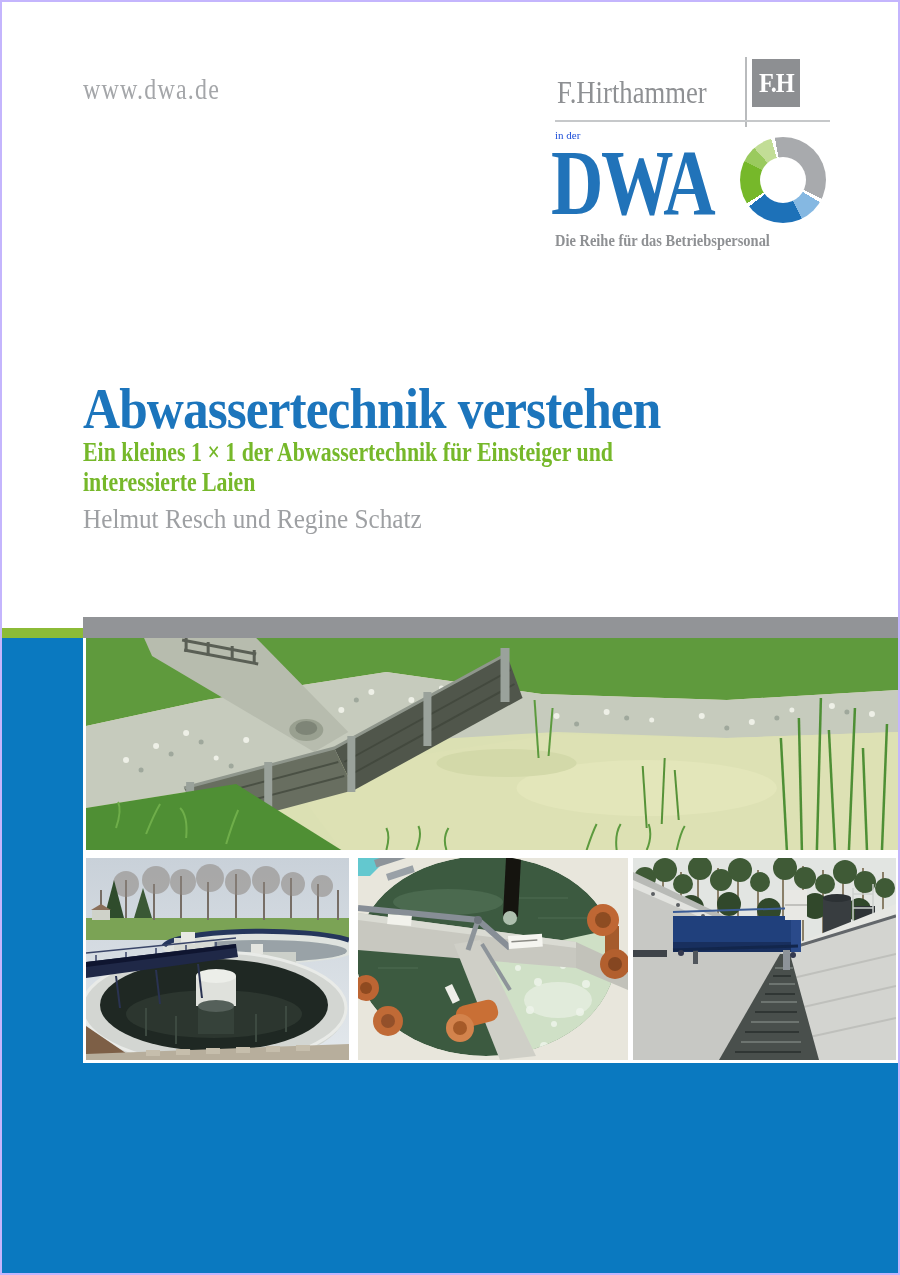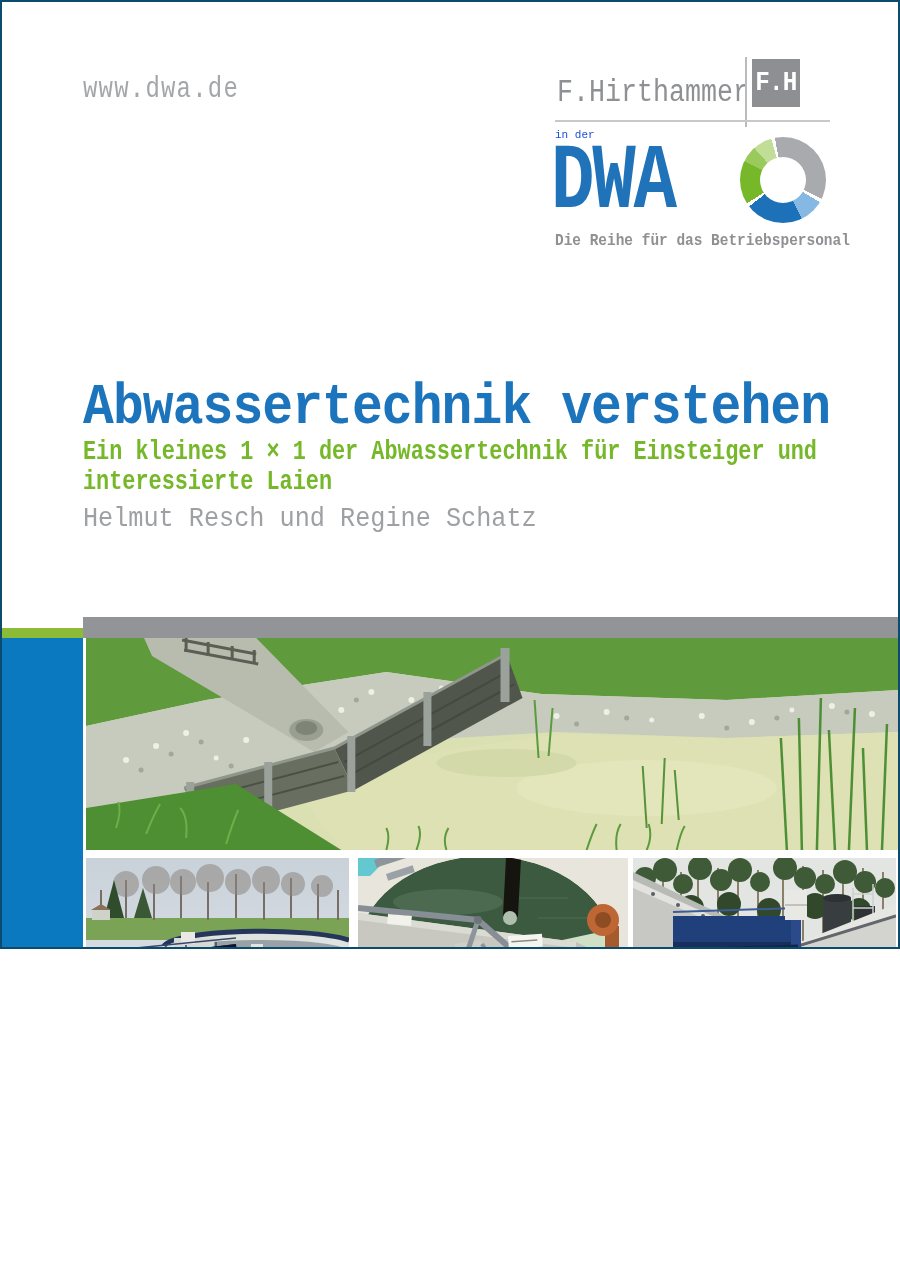--- a/index.html
+++ b/index.html
@@ -1,20 +1,20 @@
 <!DOCTYPE html>
 <html style="--title-blue: #1c75bc; --accent-green: #76b82a; --panel-blue: #0a79c0; --stripe-green: #8cbb37; --stripe-gray: #929497; --dwa-blue: #2173b9; --publisher-gray: #8e9093; --website-gray: #a4a6a9; --author-gray: #9ea0a3;"><head>
 <meta charset="utf-8">
 <title>Abwassertechnik verstehen</title>
 <style>
   html,body{margin:0;padding:0;background:#fff;}
   .page{
-    position:relative;width:900px;height:949px;box-sizing:border-box;
-    background:#fff;border:2px solid #0c4a6e;overflow:hidden;
-    font-family:Liberation Mono, monospace;
+    position:relative;width:900px;height:1275px;box-sizing:border-box;
+    background:#fff;border:2px solid #c4b5fd;overflow:hidden;
+    font-family:Liberation Serif, serif;
   }
   .abs{position:absolute;}
   
   .website{left:81px;top:70px;font-size:30px;color:var(--website-gray,#a4a6a9);
     letter-spacing:1.5px;transform:scaleX(.8);transform-origin:left;white-space:nowrap;}
   .pub-name{left:555px;top:73px;font-size:31px;color:var(--publisher-gray,#8e9093);
     transform:scaleX(.86);transform-origin:left;white-space:nowrap;}
   .pub-vline{left:743px;top:55px;width:2px;height:70px;background:#b9bbbd;}
   .pub-monogram{left:750px;top:57px;width:48px;height:48px;background:#8d8f92;
     color:#fff;display:flex;align-items:center;justify-content:center;

